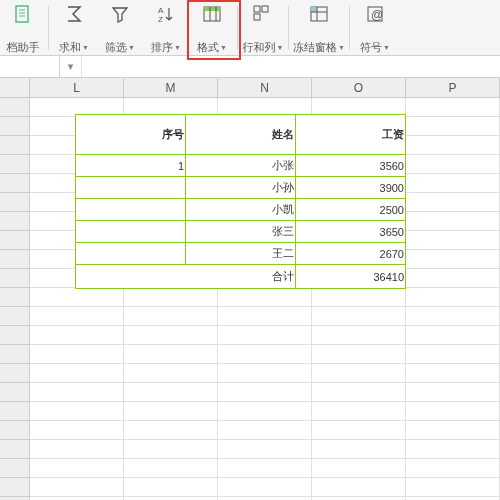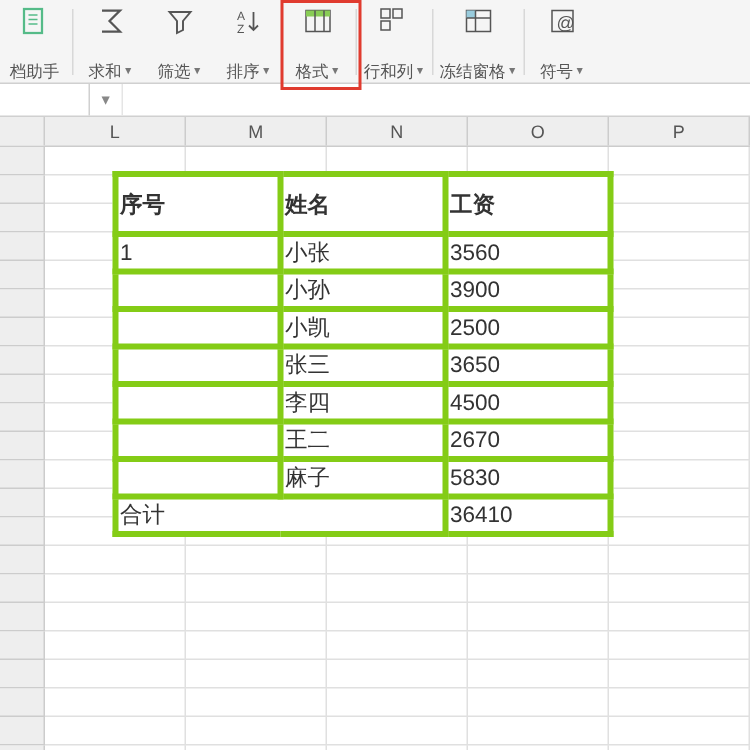--- a/index.html
+++ b/index.html
@@ -125,23 +125,23 @@
     border-bottom: 1px solid #e0e0e0;
   }
   .data-table {
     position: absolute;
     left: 75px;
     top: 114px;
     border-collapse: collapse;
     background: #fff;
   }
   .data-table th, .data-table td {
-    border: 4px solid #84cc16;
-    text-align: left;
-    font-size: 15px;
+    border: 1px solid #84cc16;
+    text-align: right;
+    font-size: 11px;
   }
   .data-table th {
     width: 110px;
     height: 40px;
     font-weight: bold;
   }
   .data-table td {
     width: 110px;
     height: 22px;
   }
@@ -480,32 +480,22 @@
         <td>小凯</td>
         <td>2500</td>
       </tr>
       <tr>
         <td></td>
         <td>张三</td>
         <td>3650</td>
       </tr>
       <tr>
         <td></td>
-        <td>李四</td>
-        <td>4500</td>
-      </tr>
-      <tr>
-        <td></td>
         <td>王二</td>
         <td>2670</td>
-      </tr>
-      <tr>
-        <td></td>
-        <td>麻子</td>
-        <td>5830</td>
       </tr>
     </tbody>
   <tbody>
       <tr class="sum-row">
     <td colspan="2" style="font-weight:normal">合计</td>
     <td>36410</td>
   </tr>
 </tbody>
   </table>
 

